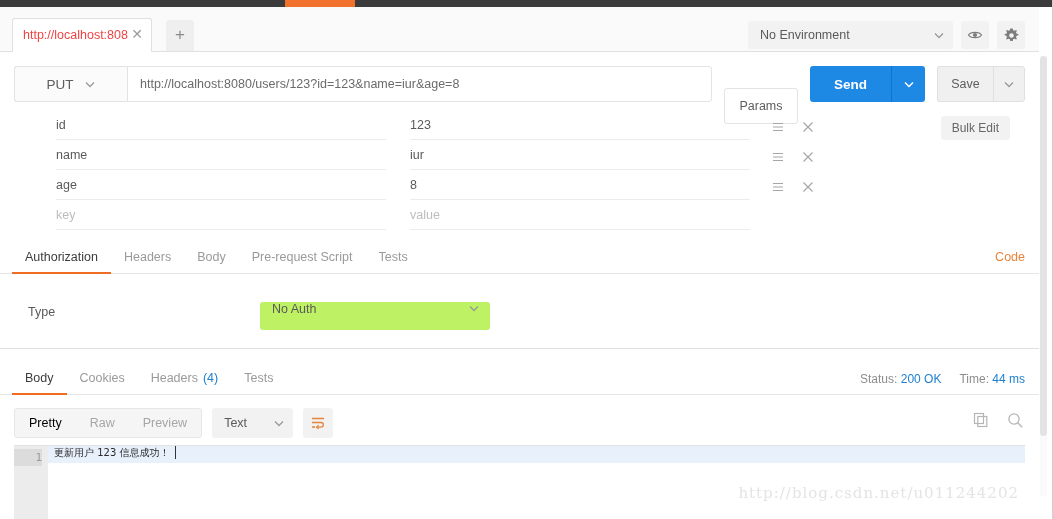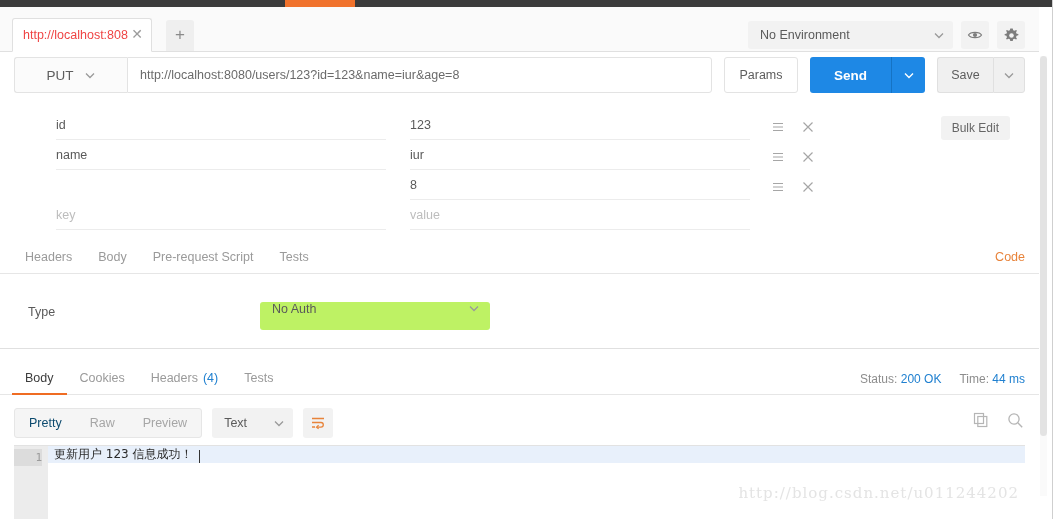--- a/index.html
+++ b/index.html
@@ -58,22 +58,22 @@
   .envsel .name { flex:1; }
   .iconbtn {
     width:28px; height:28px; background:#f2f2f2; border-radius:3px;
     display:flex; align-items:center; justify-content:center; cursor:pointer;
   }
   .chev { width:12px; height:12px; display:block; }
   .chev svg { display:block; }
 
   
   .urlrow {
-    position:absolute; left:0; top:47px; width:1039px; height:56px;
-    padding:10px 14px; display:flex; align-items:flex-end; gap:0;
+    position:absolute; left:0; top:56px; width:1039px; height:56px;
+    padding:10px 14px; display:flex; align-items:center; gap:0;
   }
   .methodbox {
     width:113px; height:36px; background:#fbfbfb;
     border:1px solid #e3e3e3; border-right:none; border-radius:3px 0 0 3px;
     display:flex; align-items:center; justify-content:center; gap:10px;
     font-size:13.5px; color:#5d5d5d; cursor:pointer;
   }
   .urlbox {
     flex:1; height:36px; background:#ffffff;
     border:1px solid #e3e3e3; border-radius:0 3px 3px 0;
@@ -175,21 +175,21 @@
   
   .bodybar { position:absolute; left:14px; top:408px; display:flex; align-items:center; gap:10px; }
   .seg {
     height:30px; background:#f5f5f5; border:1px solid #e6e6e6; border-radius:3px;
     display:flex; align-items:stretch;
   }
   .seg div {
     padding:0 14px; display:flex; align-items:center; font-size:12.5px;
     color:#a6a6a6; cursor:pointer;
   }
-  .seg div.active { color:#0c4a6e; }
+  .seg div.active { color:#000000; }
   .textsel {
     height:30px; background:#f2f2f2; border-radius:3px; padding:0 8px 0 12px;
     display:flex; align-items:center; gap:26px; font-size:12.5px; color:#5a5a5a; cursor:pointer;
   }
   .wrapbtn {
     width:30px; height:30px; background:#f2f2f2; border-radius:3px;
     display:flex; align-items:center; justify-content:center; cursor:pointer;
   }
   .bodyicons { position:absolute; right:28px; top:410px; display:flex; gap:14px; align-items:center; }
   .bodyicons .ico { width:20px; height:20px; color:#b5b5b5; cursor:pointer;
@@ -201,22 +201,22 @@
     border-top:1px solid #e2e2e2; background:#fff; display:flex;
   }
   .gutter {
     width:34px; background:#ececec; color:#9b9b9b; font-size:11px;
     font-family:"DejaVu Sans Mono", monospace; text-align:right;
     padding:3px 6px 0 0;
   }
   .gutter .ln1 { background:#dcdcdc; display:block; line-height:17px; }
   .codearea { flex:1; position:relative; }
   .codeline1 {
-    height:17px; background:#e8f0fb; padding:0 6px; display:flex; align-items:flex-end;
-    font-size:12px; color:#2b2b2b;
+    height:17px; background:#e8f0fb; padding:0 6px; display:flex; align-items:flex-start;
+    font-size:10px; color:#2b2b2b;
     font-family:"DejaVu Sans", sans-serif;
   }
   .caret {
     display:inline-block; width:1px; height:13px; background:#333; margin-left:6px;
   }
   .watermark {
     position:absolute; right:6px; bottom:17px;
     font-family:"DejaVu Serif", serif; font-size:15px;
     color:#e4e4e4; letter-spacing:1px; white-space:nowrap;
   }
@@ -328,20 +328,21 @@
         </span>
         <span class="ico">
           <svg width="12" height="12" viewBox="0 0 12 12">
               <path d="M1.5 1.5 L10.5 10.5 M10.5 1.5 L1.5 10.5" stroke="#a6a6a6" stroke-width="1.2"></path>
             </svg>
         </span>
       </div>
     </div>
 
     <div class="prow">
+      <div class="pkey">age</div>
       <div class="pval">8</div>
       <div class="pacts">
         <span class="ico">
           <svg width="12" height="12" viewBox="0 0 12 12">
               <path d="M1 2.5h10M1 6h10M1 9.5h10" stroke="#a6a6a6" stroke-width="1.1" fill="none"></path>
             </svg>
         </span>
         <span class="ico">
           <svg width="12" height="12" viewBox="0 0 12 12">
               <path d="M1.5 1.5 L10.5 10.5 M10.5 1.5 L1.5 10.5" stroke="#a6a6a6" stroke-width="1.2"></path>
@@ -350,20 +351,21 @@
       </div>
     </div>
 
     <div class="prow">
       <div class="pkey ph">key</div>
       <div class="pval ph">value</div>
     </div>
   </div>
 
   <div class="reqtabs">
+    <div class="rtab active">Authorization</div>
     <div class="rtab">Headers</div>
     <div class="rtab">Body</div>
     <div class="rtab">Pre-request Script</div>
     <div class="rtab">Tests</div>
   </div>
   <div class="codelink">Code</div>
 
   <div class="authpane">
     <div class="typelabel">Type</div>
   </div>

